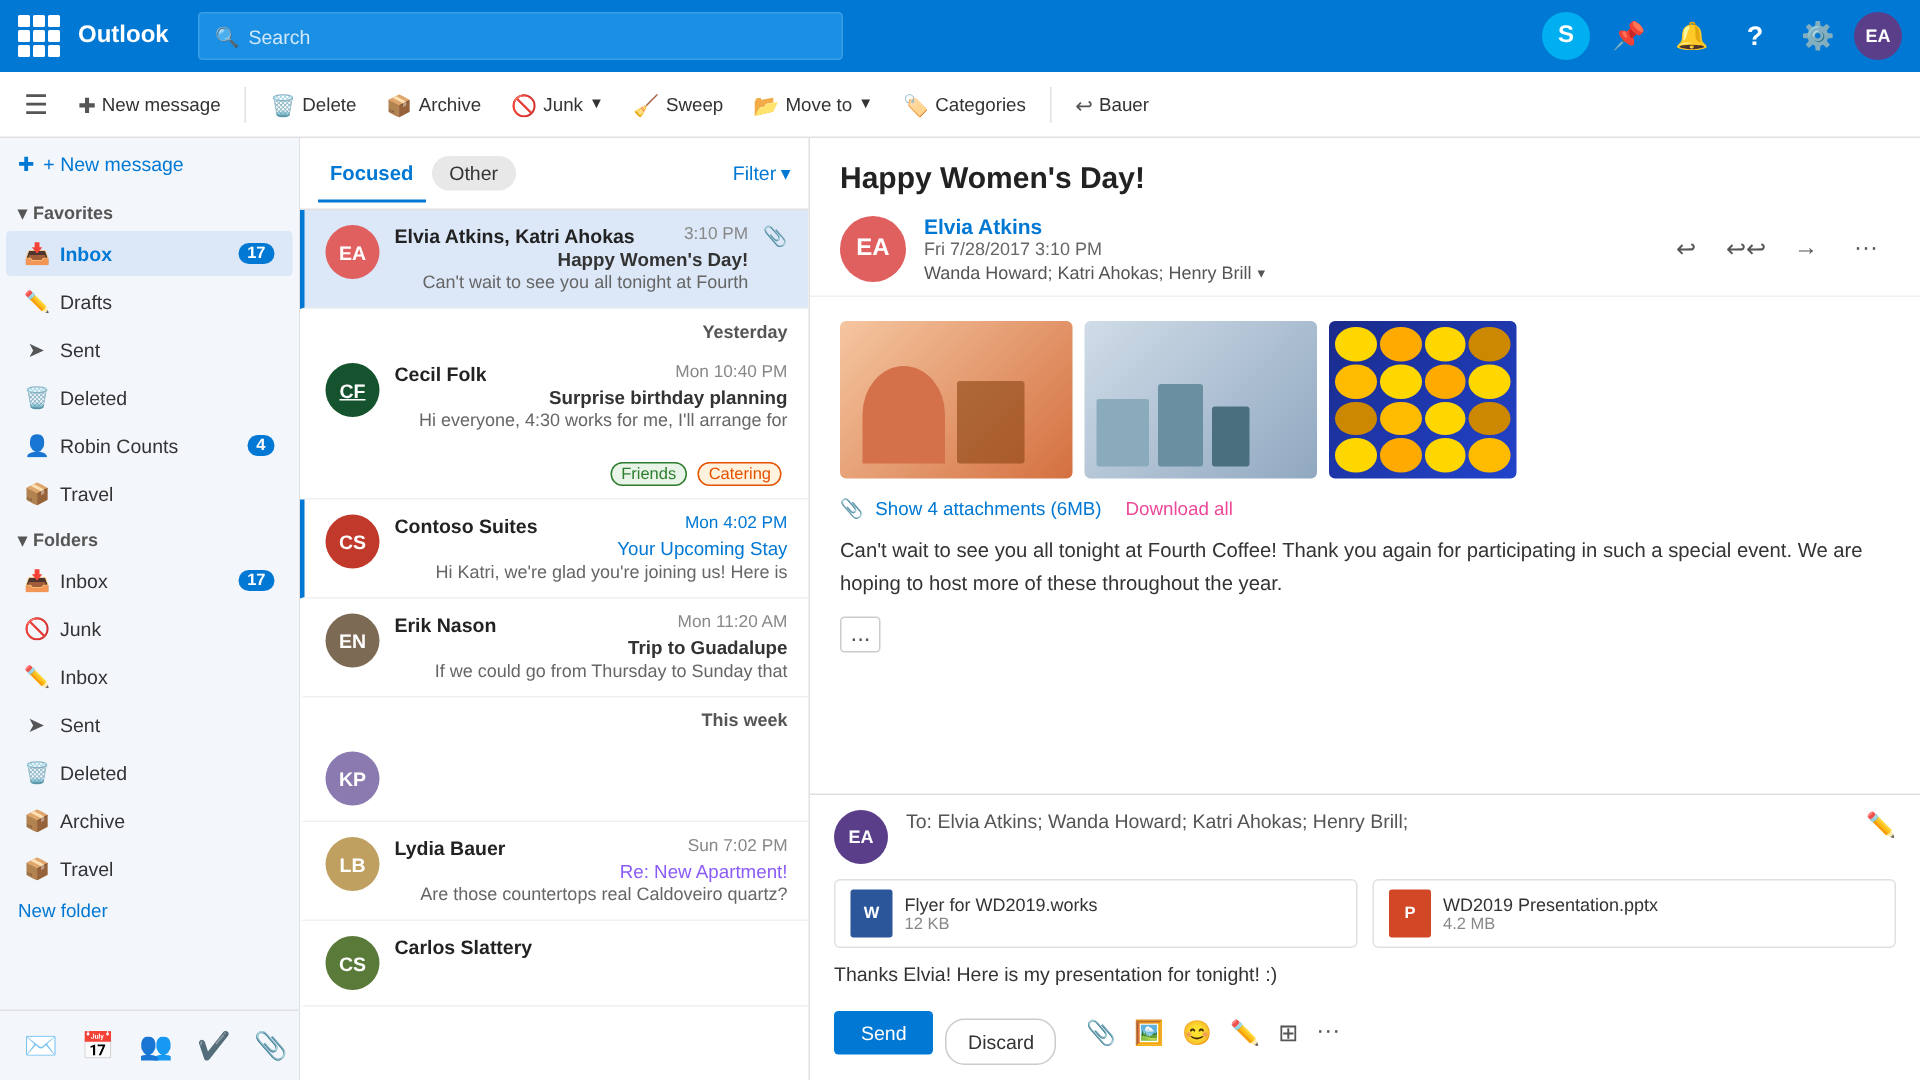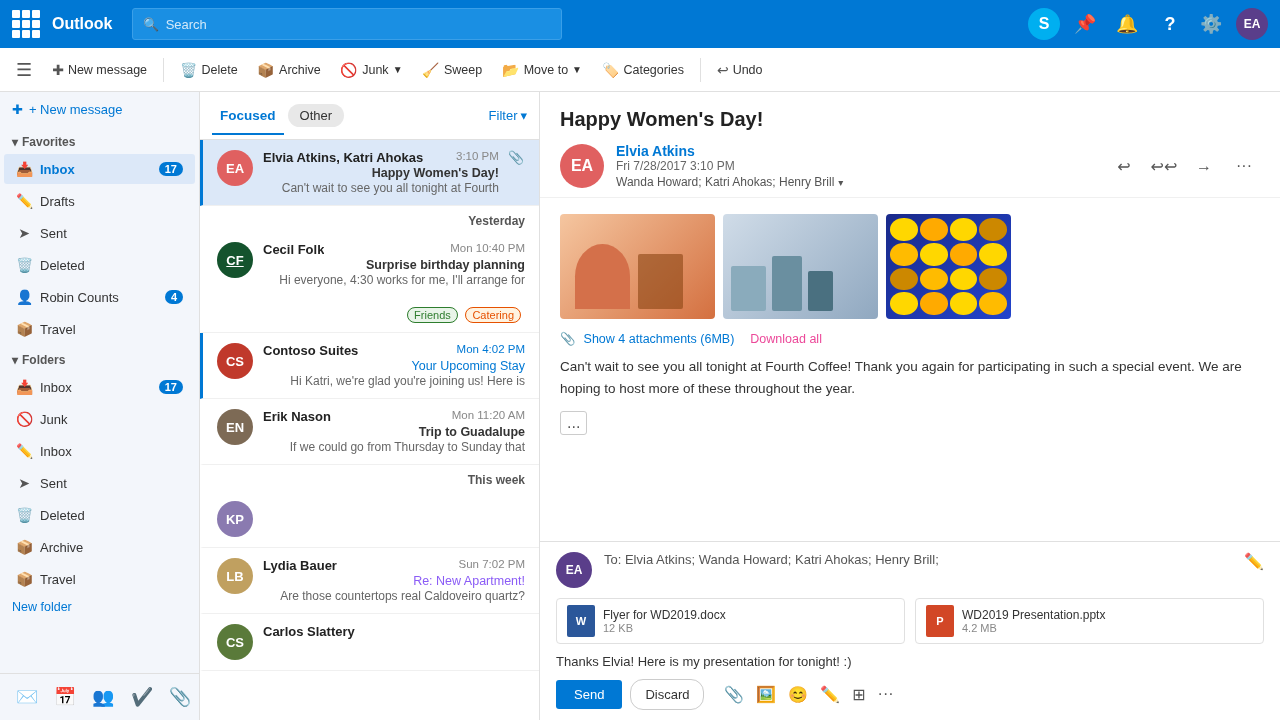--- a/index.html
+++ b/index.html
@@ -100,21 +100,21 @@
     .reply-files { display: flex; gap: 10px; margin-bottom: 10px; }
     .reply-file { display: flex; align-items: center; gap: 8px; border: 1px solid #e0e0e0; border-radius: 4px; padding: 6px 10px; flex: 1; cursor: pointer; }
     .file-icon-word { width: 28px; height: 32px; background: #2b579a; display: flex; align-items: center; justify-content: center; color: white; font-size: 11px; font-weight: bold; border-radius: 2px; }
     .file-icon-ppt { width: 28px; height: 32px; background: #d24726; display: flex; align-items: center; justify-content: center; color: white; font-size: 11px; font-weight: bold; border-radius: 2px; }
     .file-info { display: flex; flex-direction: column; }
     .file-name { font-size: 12px; color: #333; font-weight: 500; }
     .file-size { font-size: 11px; color: #888; }
     .reply-text { font-size: 13px; color: #333; margin-bottom: 10px; }
     .reply-toolbar { display: flex; align-items: center; gap: 8px; }
     .send-btn { background: #0078d4; color: white; border: none; padding: 7px 18px; border-radius: 3px; font-size: 13px; cursor: pointer; font-weight: 500; }
-    .discard-btn { background: white; color: #333; border: 1px solid #ccc; padding: 7px 14px; border-radius: 13px; font-size: 13px; cursor: pointer; }
+    .discard-btn { background: white; color: #333; border: 1px solid #ccc; padding: 7px 14px; border-radius: 13px; font-size: 13px; cursor: pointer; margin-top: 12px; }
     .reply-toolbar-icons { display: flex; gap: 4px; margin-left: 8px; }
     .reply-toolbar-icon { font-size: 16px; color: #555; cursor: pointer; padding: 4px; border-radius: 3px; }
 
     
     ::-webkit-scrollbar { width: 6px; }
     ::-webkit-scrollbar-thumb { background: #c0c0c0; border-radius: 3px; }
   </style>
 </head>
 <body>
 
@@ -194,21 +194,21 @@
     <span>Move to</span>
     <span style="font-size:10px;">▼</span>
   </div>
   <div class="toolbar-btn">
     <span class="icon">🏷️</span>
     <span>Categories</span>
   </div>
   <div class="toolbar-separator"></div>
   <div class="toolbar-btn">
     <span class="icon">↩</span>
-    <span>Undo</span>
+    <span>Bauer</span>
   </div>
 </div>
 
 <div class="main-layout">
 
   <div class="sidebar">
     <div class="sidebar-new-msg">
       <span>✚</span>
       <span>+ New message</span>
     </div>
@@ -458,21 +458,21 @@
     <div class="reply-area">
       <div class="reply-to-line">
         <div class="reply-avatar">EA</div>
         <div class="reply-to-text">To: Elvia Atkins; Wanda Howard; Katri Ahokas; Henry Brill;</div>
         <span class="reply-edit-icon">✏️</span>
       </div>
       <div class="reply-files">
         <div class="reply-file">
           <div class="file-icon-word">W</div>
           <div class="file-info">
-            <span class="file-name">Flyer for WD2019.docx</span>
+            <span class="file-name">Flyer for WD2019.works</span>
             <span class="file-size">12 KB</span>
           </div>
         </div>
         <div class="reply-file">
           <div class="file-icon-ppt">P</div>
           <div class="file-info">
             <span class="file-name">WD2019 Presentation.pptx</span>
             <span class="file-size">4.2 MB</span>
           </div>
         </div>

